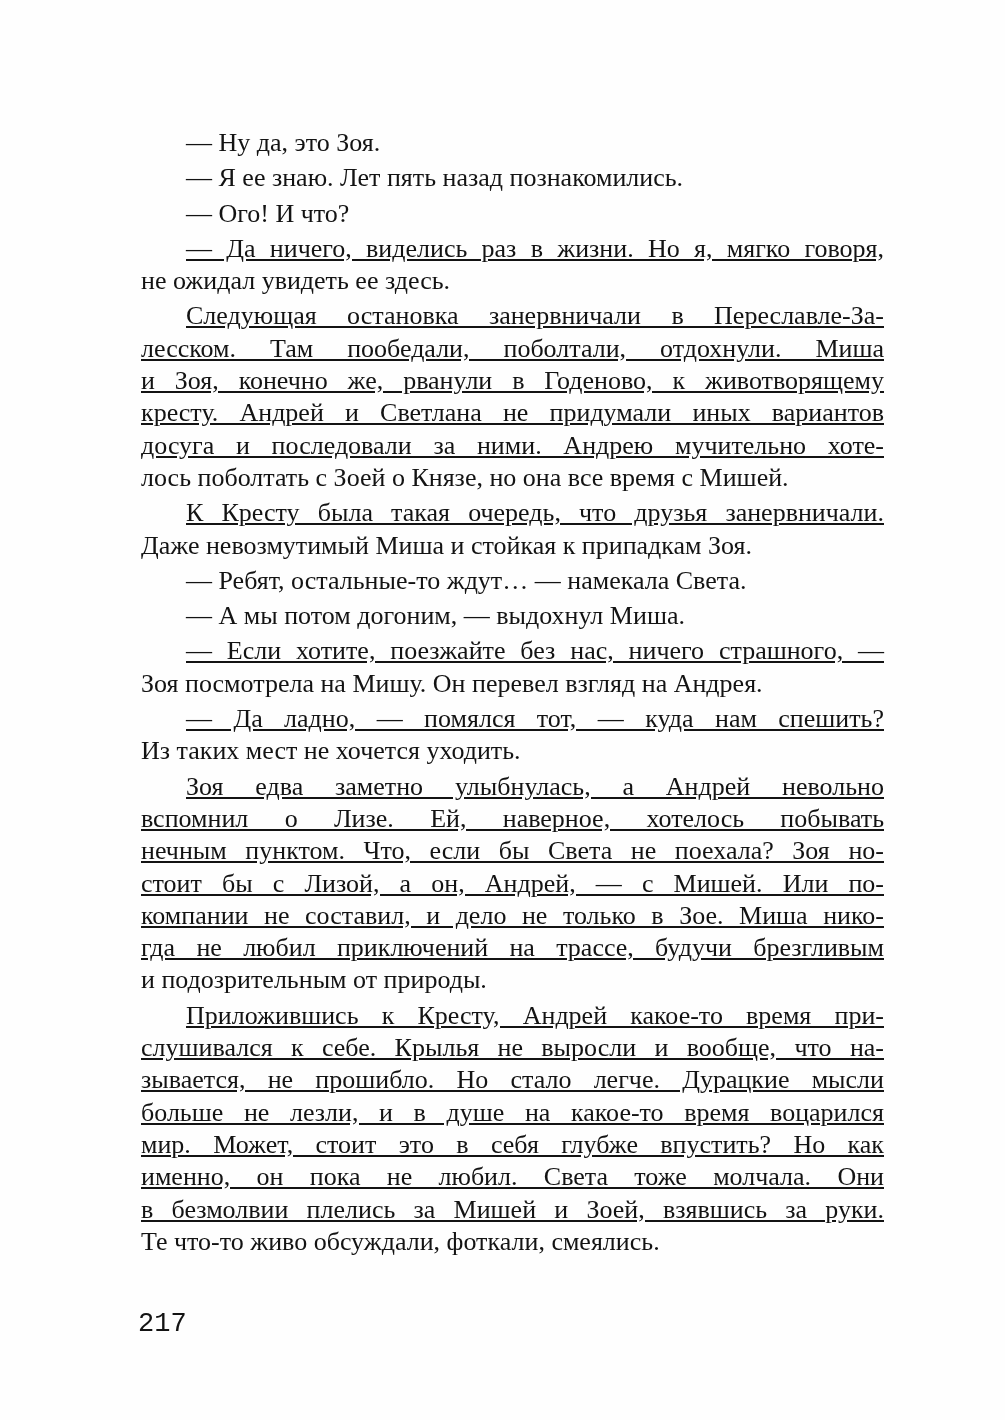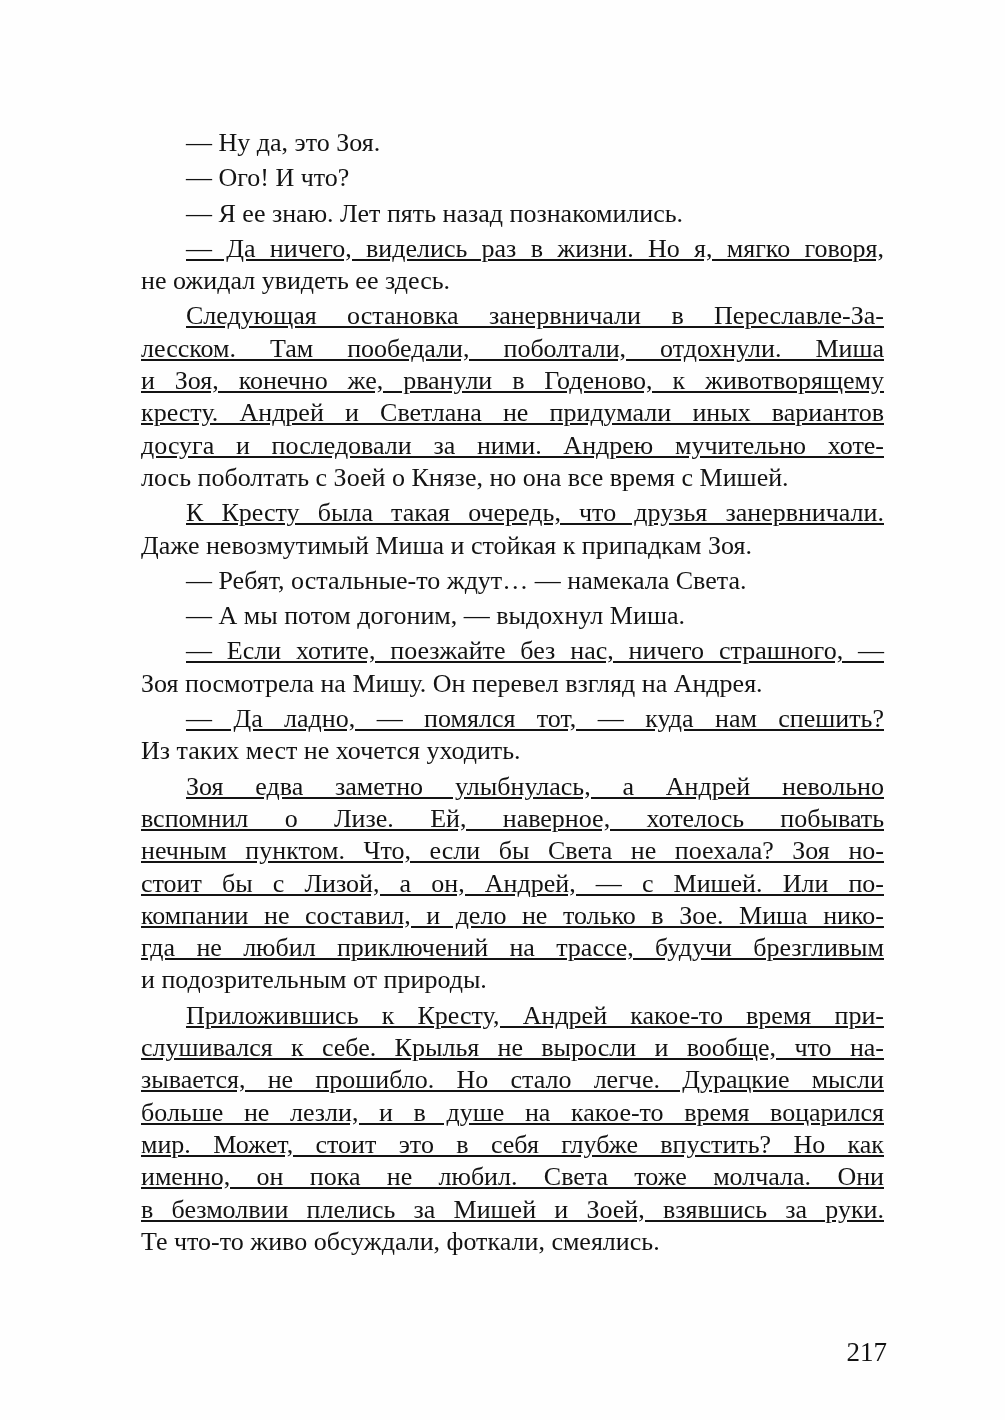--- a/index.html
+++ b/index.html
@@ -40,40 +40,41 @@
     text-align: justify;
     text-align-last: justify;
     text-decoration: underline;
   }
   .line.first {
     text-indent: 45px;
   }
   .folio {
     position: absolute;
     left: 138px;
-    top: 1336px;
+    top: 1308px;
     width: 749px;
-    text-align: right;
+    text-align: left;
     font-size: 27px;
     line-height: 32px;
+    font-family: Liberation Mono, monospace;
   }
 </style>
 </head>
 <body>
 
 <div class="book-page">
   <main class="text-block">
       <div class="paragraph">
         <div class="line first">— Ну да, это Зоя.</div>
       </div>
       <div class="paragraph">
-        <div class="line first">— Ого! И что?</div>
+        <div class="line first">— Я ее знаю. Лет пять назад познакомились.</div>
       </div>
       <div class="paragraph">
-        <div class="line first">— Я ее знаю. Лет пять назад познакомились.</div>
+        <div class="line first">— Ого! И что?</div>
       </div>
       <div class="paragraph">
         <div class="line first just">— Да ничего, виделись раз в жизни. Но я, мягко говоря,</div>
         <div class="line">не ожидал увидеть ее здесь.</div>
       </div>
       <div class="paragraph">
         <div class="line first just">Следующая остановка занервничали в Переславле-За-</div>
         <div class="line just">лесском. Там пообедали, поболтали, отдохнули. Миша</div>
         <div class="line just">и Зоя, конечно же, рванули в Годеново, к животворящему</div>
         <div class="line just">кресту. Андрей и Светлана не придумали иных вариантов</div>

